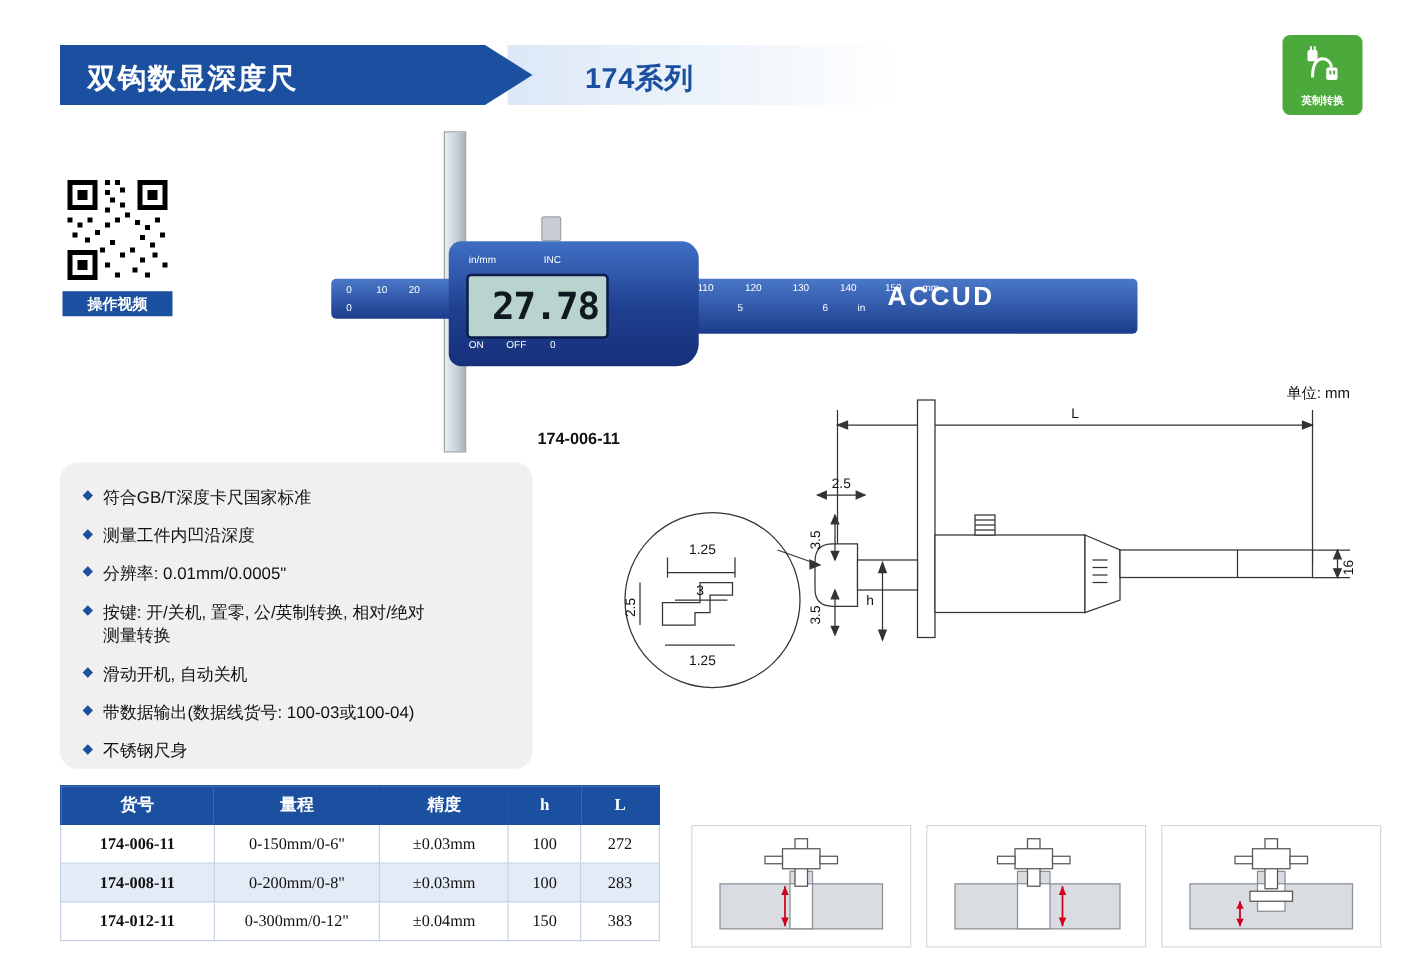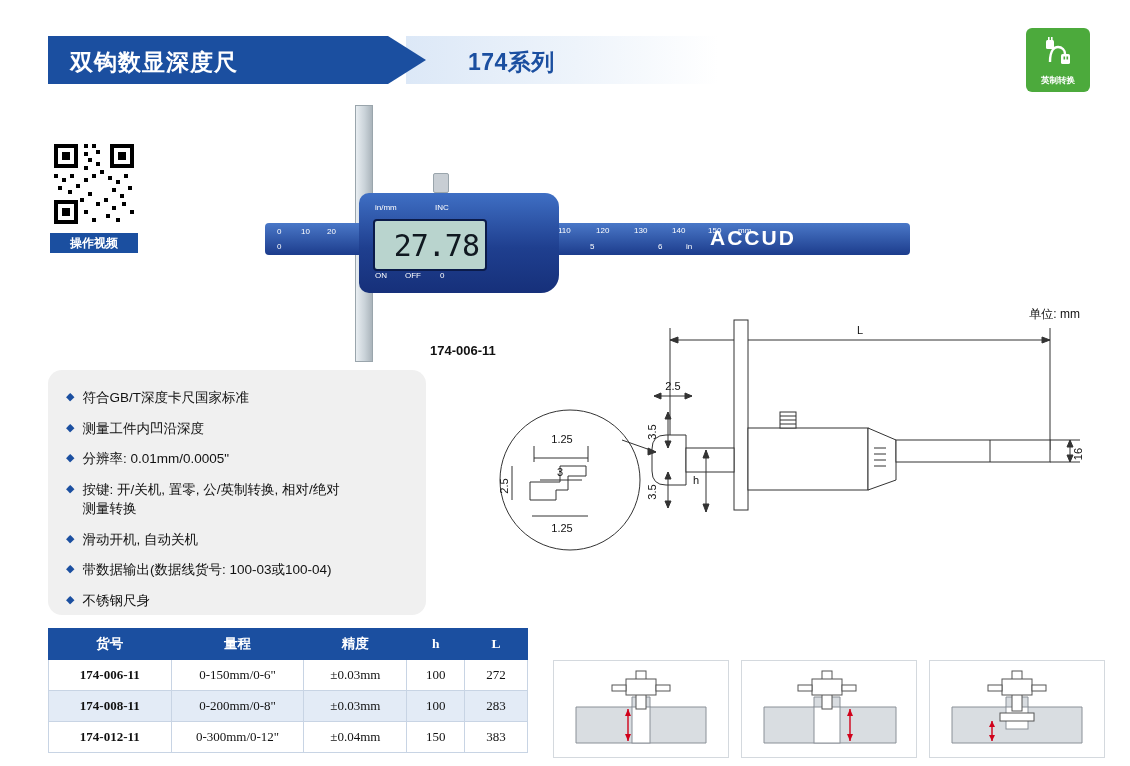--- a/index.html
+++ b/index.html
@@ -65,35 +65,35 @@
     background:linear-gradient(to bottom,#3f6fc4,#1f3f8f 55%,#16307a);
     border-radius:10px 14px 18px 10px;
   }
   .lcd{
     position:absolute;left:118px;top:114px;width:110px;height:48px;
     background:#b9d4ce;border:2px solid #0b1b4a;border-radius:4px;
     display:flex;align-items:center;justify-content:flex-end;
   }
   .lcd-num{
     font-family:"DejaVu Sans Mono","Liberation Mono",monospace;
-    font-size:30px;font-weight:normal;color:#101820;margin-right:6px;letter-spacing:-1px;
+    font-size:30px;font-weight:bold;color:#101820;margin-right:6px;letter-spacing:-1px;
   }
   .btn-mm{position:absolute;left:120px;top:98px;font-size:8px;color:#fff;}
   .btn-inc{position:absolute;left:180px;top:98px;font-size:8px;color:#fff;}
   .btn-on{position:absolute;left:120px;top:166px;font-size:8px;color:#fff;}
   .btn-off{position:absolute;left:150px;top:166px;font-size:8px;color:#fff;}
   .btn-zero{position:absolute;left:185px;top:166px;font-size:8px;color:#fff;}
   .thumb{position:absolute;left:178px;top:68px;width:14px;height:18px;
          background:#c8ced4;border:1px solid #9aa5ac;border-radius:2px;}
   .bar-left{
     position:absolute;left:10px;top:118px;width:100px;height:32px;
     background:linear-gradient(to bottom,#4a78c8,#1c3c8c);border-radius:4px 0 0 4px;
   }
   .bar-right{
-    position:absolute;left:255px;top:118px;width:400px;height:32px;
+    position:absolute;left:255px;top:118px;width:400px;height:44px;
     background:linear-gradient(to bottom,#4a78c8,#1c3c8c);border-radius:0 4px 4px 0;
   }
   .scale-txt{position:absolute;color:#fff;font-size:8px;}
   .accud{
     position:absolute;left:455px;top:122px;font-size:21px;font-weight:bold;color:#fff;
     letter-spacing:2px;
   }
   .photo-code{
     position:absolute;left:430px;top:343px;font-size:13px;font-weight:bold;color:#111;
   }

